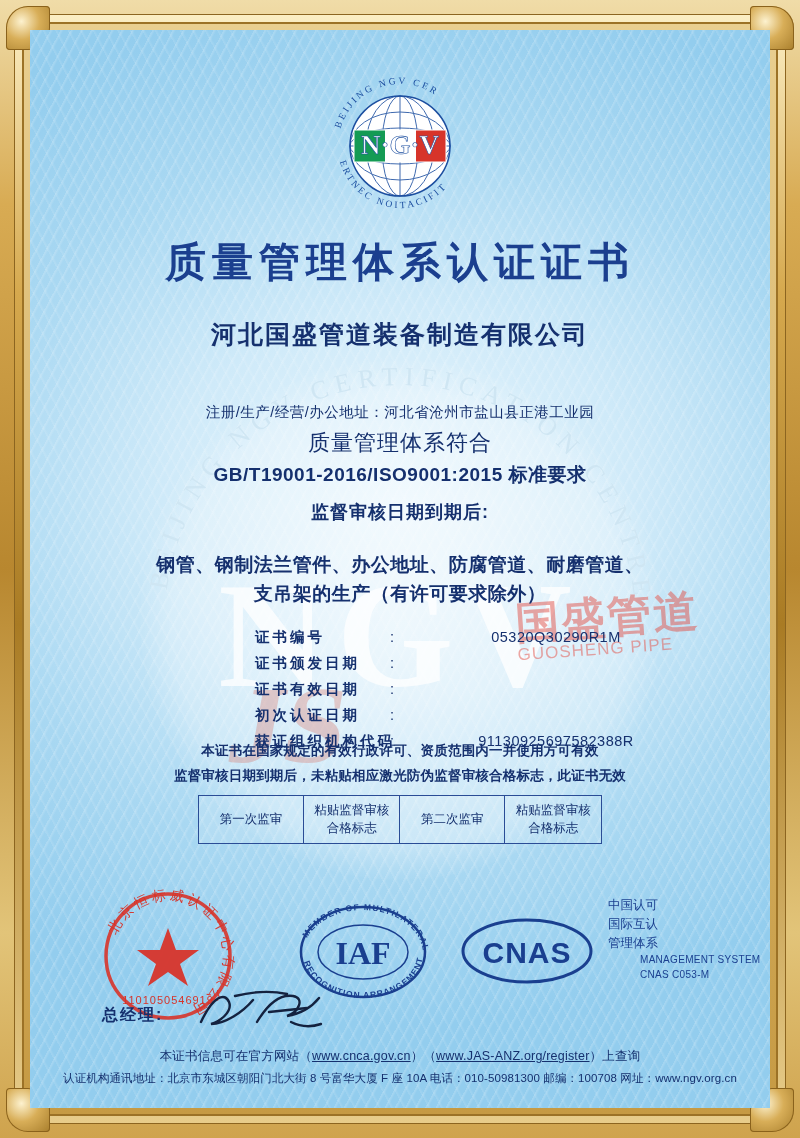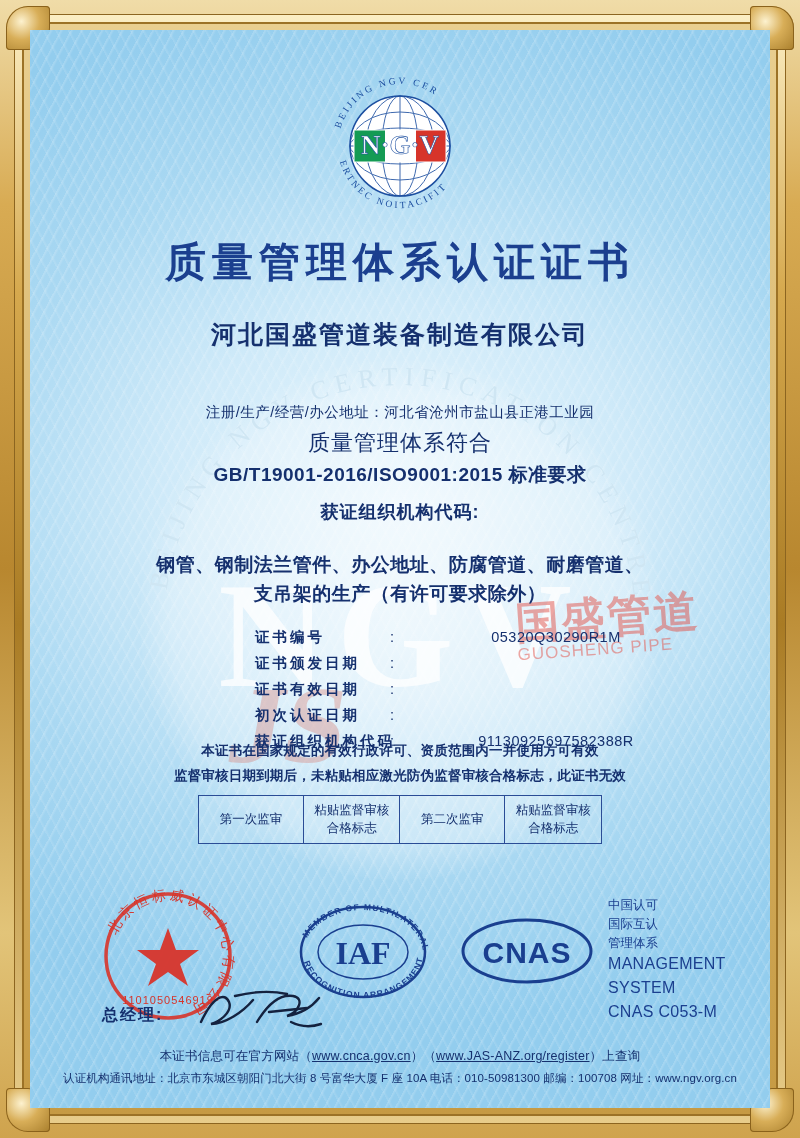--- a/index.html
+++ b/index.html
@@ -310,22 +310,23 @@
     position:absolute;
     left: 578px;
     top: 866px;
     font-family: "Liberation Sans", sans-serif;
     font-size: 12.5px;
     color: #1b3f8f;
     line-height: 1.5;
     text-align:left;
   }
   .cnas-text .en {
-    font-size: 16px;
+    font-size: 10px;
     letter-spacing: .3px;
+    margin-left: 32px;
   }
   .gm-label {
     position:absolute;
     left: 72px;
     top: 975px;
     font-family: "Liberation Sans", sans-serif;
     font-size: 16px;
     font-weight: bold;
     color: #15306e;
     letter-spacing: 2px;
@@ -424,21 +425,21 @@
       </div>
     </div>
 
     <div class="content">
       <div class="title">质量管理体系认证证书</div>
       <div class="company">河北国盛管道装备制造有限公司</div>
       <div class="address">注册/生产/经营/办公地址：河北省沧州市盐山县正港工业园</div>
 
       <div class="std-line1">质量管理体系符合</div>
       <div class="std-line2">GB/T19001-2016/ISO9001:2015 标准要求</div>
-      <div class="scope-label">获证组织机构代码:</div>
+      <div class="scope-label">监督审核日期到期后:</div>
       <div class="scope-body">
         <div>钢管、钢制法兰管件、办公地址、防腐管道、耐磨管道、</div>
         <div>支吊架的生产（有许可要求除外）</div>
       </div>
 
       <div class="details">
         <div class="drow">
           <div class="dlabel">证书编号</div>
           <div class="dcolon">:</div>
           <div class="dvalue">05320Q30290R1M</div>

